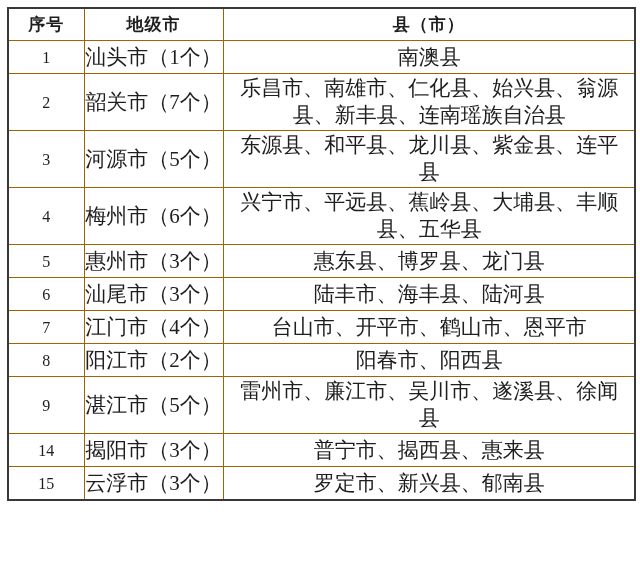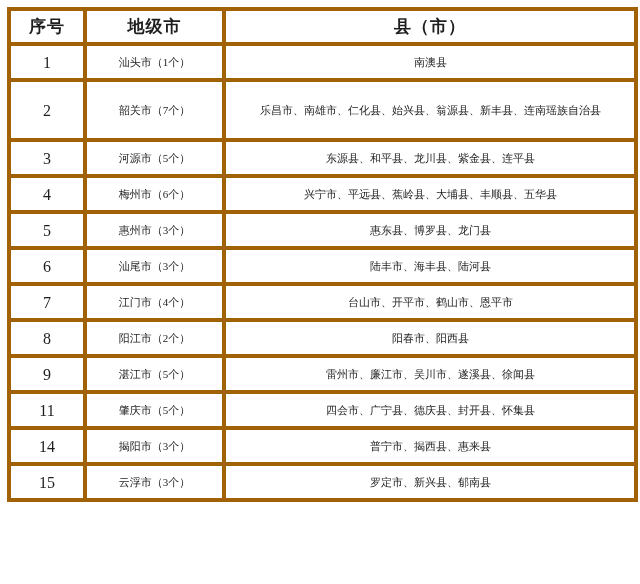--- a/index.html
+++ b/index.html
@@ -19,38 +19,38 @@
     color: #1e1e1e;
   }
   table.counties-table {
     border-collapse: collapse;
     table-layout: fixed;
     width: 627px;
     border: 2px solid #383838;
   }
   table.counties-table th,
   table.counties-table td {
-    border: 4px solid #a16207;
+    border: 1px solid #a16207;
     vertical-align: middle;
     overflow: hidden;
   }
   col.c-index  { width: 76px;  }
   col.c-city   { width: 139px; }
   col.c-county { width: 412px; }
   th {
     font-family: "Liberation Sans", "DejaVu Sans", sans-serif;
     font-weight: bold;
     font-size: 17px;
     height: 31px;
     text-align: center;
     padding: 0;
     letter-spacing: 1px;
   }
   td {
-    font-size: 11px;
+    font-size: 21px;
     line-height: 27px;
     padding: 0;
   }
   td.idx {
     text-align: center;
     font-size: 16px;
   }
   td.city {
     text-align: center;
   }
@@ -118,25 +118,20 @@
         <td class="idx">8</td>
         <td class="city">阳江市（2个）</td>
         <td class="cnt">阳春市、阳西县</td>
       </tr>
       <tr class="single">
         <td class="idx">9</td>
         <td class="city">湛江市（5个）</td>
         <td class="cnt">雷州市、廉江市、吴川市、遂溪县、徐闻县</td>
       </tr>
       <tr class="single">
-        <td class="idx">11</td>
-        <td class="city">肇庆市（5个）</td>
-        <td class="cnt">四会市、广宁县、德庆县、封开县、怀集县</td>
-      </tr>
-      <tr class="single">
         <td class="idx">14</td>
         <td class="city">揭阳市（3个）</td>
         <td class="cnt">普宁市、揭西县、惠来县</td>
       </tr>
       <tr class="single">
         <td class="idx">15</td>
         <td class="city">云浮市（3个）</td>
         <td class="cnt">罗定市、新兴县、郁南县</td>
       </tr>
     </tbody>

